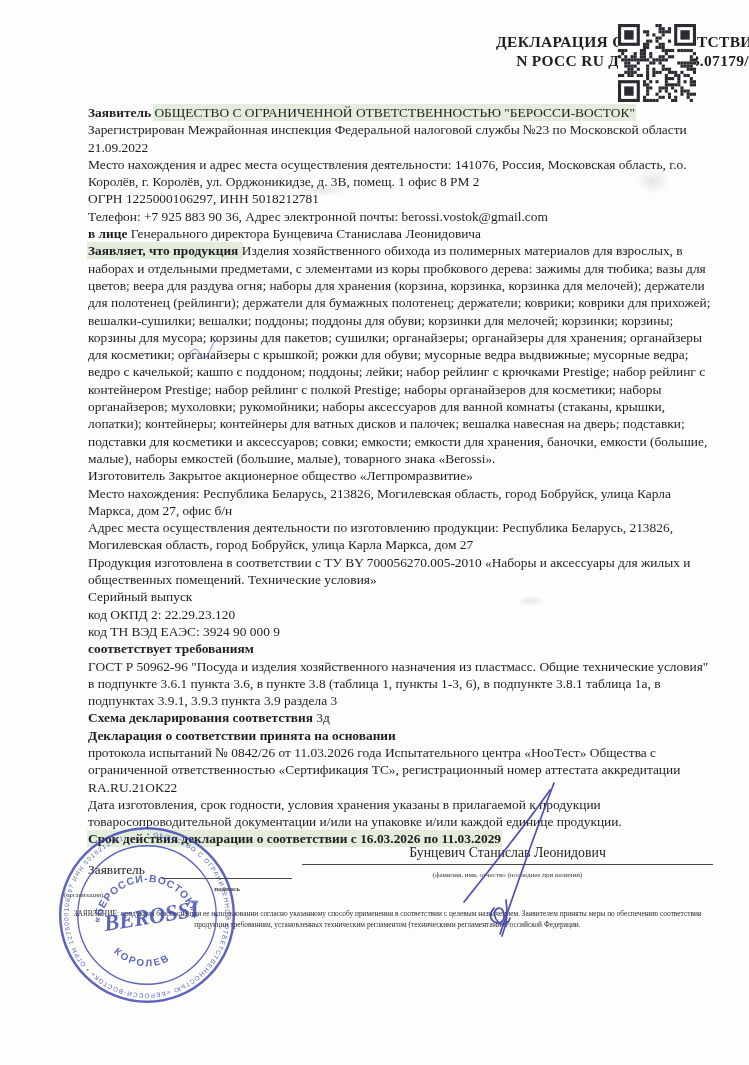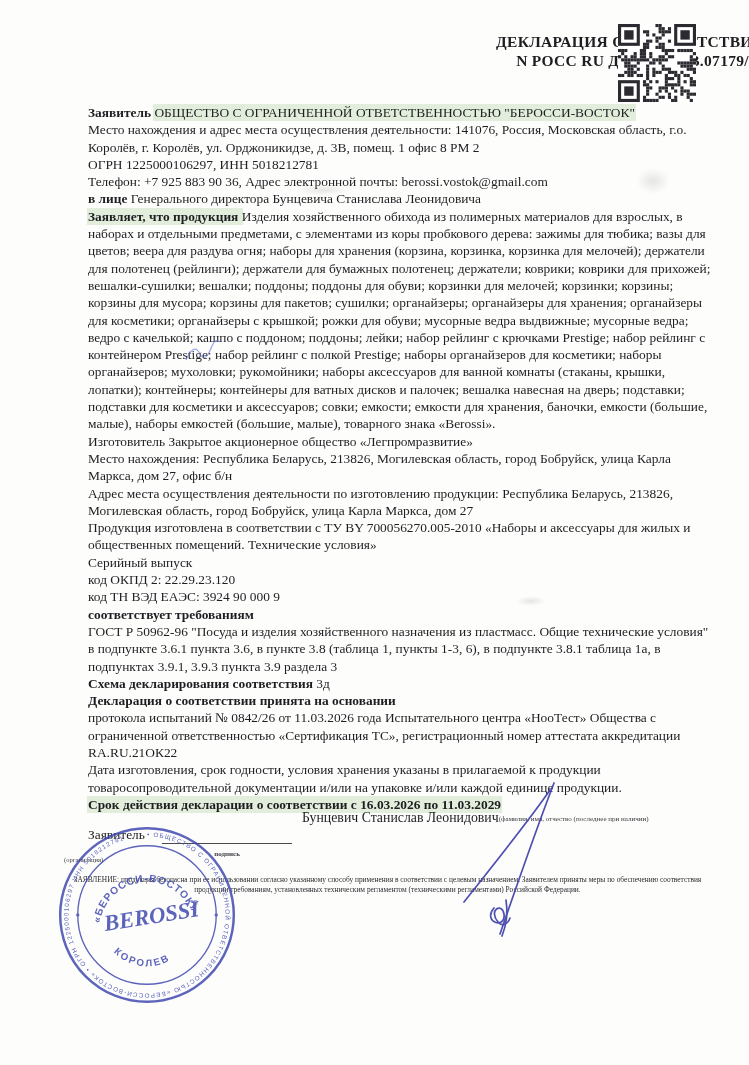--- a/index.html
+++ b/index.html
@@ -13,21 +13,21 @@
   .b{font-weight:bold;}
   .hl{background:#e2eedb;box-shadow:0 0 0 1px #e2eedb;margin-top:11px;}
   
   .sigrow{display:flex;margin-top:10px;align-items:flex-start;}
   .sig-label-col{width:74px;padding-top:3px;display:flex;flex-direction:column;}
   .sig-org-hint{font-size:6.6px;color:#444;margin-top:8px;margin-left:-24px;}
   .sig-sign-col{width:130px;display:flex;flex-direction:column;margin-top:3px;font-weight:bold;}
   .sig-rule{height:17px;border-bottom:1px solid #4a4a4e;}
   .sig-hint{font-size:7px;color:#3b3b40;text-align:center;padding-top:2px;}
   .sig-gap{width:10px;}
-  .sig-name-col{flex:1;display:flex;flex-direction:row;margin-top:-14px;}
+  .sig-name-col{flex:1;display:flex;flex-direction:column;margin-top:-14px;}
   .sig-name{text-align:center;font-size:13.8px;padding-bottom:0px;}
   .sig-name-rule{height:3px;border-bottom:1px solid #4a4a4e;}
   
   .fine-print{margin-left:-28px;width:655px;margin-top:6px;
               font-size:7.4px;line-height:10.6px;color:#2c2c30;text-align:center;}
   
   .qr{position:absolute;left:618px;top:24px;width:78px;height:78px;}
   .stamp{position:absolute;left:54px;top:822px;width:186px;height:186px;
          opacity:.82;pointer-events:none;}
   .flourish{position:absolute;left:436px;top:780px;width:152px;height:160px;
@@ -255,20 +255,21 @@
       <rect x="57" y="3" width="15" height="15" fill="#fff"></rect>
       <rect x="60" y="6" width="9" height="9" fill="#2a2a30"></rect>
       <rect x="0" y="54" width="21" height="21" fill="#2a2a30"></rect>
       <rect x="3" y="57" width="15" height="15" fill="#fff"></rect>
       <rect x="6" y="60" width="9" height="9" fill="#2a2a30"></rect>
     </svg>
 
   <div class="doc-body">
 
     <p><span class="b">Заявитель </span><span class="hl">ОБЩЕСТВО С ОГРАНИЧЕННОЙ ОТВЕТСТВЕННОСТЬЮ "БЕРОССИ-ВОСТОК"</span></p>
+      <p><span>Зарегистрирован Межрайонная инспекция Федеральной налоговой службы №23 по Московской области 21.09.2022</span></p>
       <p><span>Место нахождения и адрес места осуществления деятельности: 141076, Россия, Московская область, г.о. Королёв, г. Королёв, ул. Орджоникидзе, д. 3В, помещ. 1 офис 8 РМ 2</span></p>
       <p><span>ОГРН 1225000106297, ИНН 5018212781</span></p>
       <p><span>Телефон: +7 925 883 90 36, Адрес электронной почты: berossi.vostok@gmail.com</span></p>
       <p><span class="b">в лице </span><span>Генерального директора Бунцевича Станислава Леонидовича</span></p>
       <p><span class="b hl">Заявляет, что продукция </span><span>Изделия хозяйственного обихода из полимерных материалов для взрослых, в наборах и отдельными предметами, с элементами из коры пробкового дерева: зажимы для тюбика; вазы для цветов; веера для раздува огня; наборы для хранения (корзина, корзинка, корзинка для мелочей); держатели для полотенец (рейлинги); держатели для бумажных полотенец; держатели; коврики; коврики для прихожей; вешалки-сушилки; вешалки; поддоны; поддоны для обуви; корзинки для мелочей; корзинки; корзины; корзины для мусора; корзины для пакетов; сушилки; органайзеры; органайзеры для хранения; органайзеры для косметики; органайзеры с крышкой; рожки для обуви; мусорные ведра выдвижные; мусорные ведра; ведро с качелькой; кашпо с поддоном; поддоны; лейки; набор рейлинг с крючками Prestige; набор рейлинг с контейнером Prestige; набор рейлинг с полкой Prestige; наборы органайзеров для косметики; наборы органайзеров; мухоловки; рукомойники; наборы аксессуаров для ванной комнаты (стаканы, крышки, лопатки); контейнеры; контейнеры для ватных дисков и палочек; вешалка навесная на дверь; подставки; подставки для косметики и аксессуаров; совки; емкости; емкости для хранения, баночки, емкости (большие, малые), наборы емкостей (большие, малые), товарного знака «Berossi».</span></p>
       <p><span>Изготовитель Закрытое акционерное общество «Легпромразвитие»</span></p>
       <p><span>Место нахождения: Республика Беларусь, 213826, Могилевская область, город Бобруйск, улица Карла Маркса, дом 27, офис б/н</span></p>
       <p><span>Адрес места осуществления деятельности по изготовлению продукции: Республика Беларусь, 213826, Могилевская область, город Бобруйск, улица Карла Маркса, дом 27</span></p>
       <p><span>Продукция изготовлена в соответствии с ТУ BY 700056270.005-2010 «Наборы и аксессуары для жилых и общественных помещений. Технические условия»</span></p>
       <p><span>Серийный выпуск</span></p>

